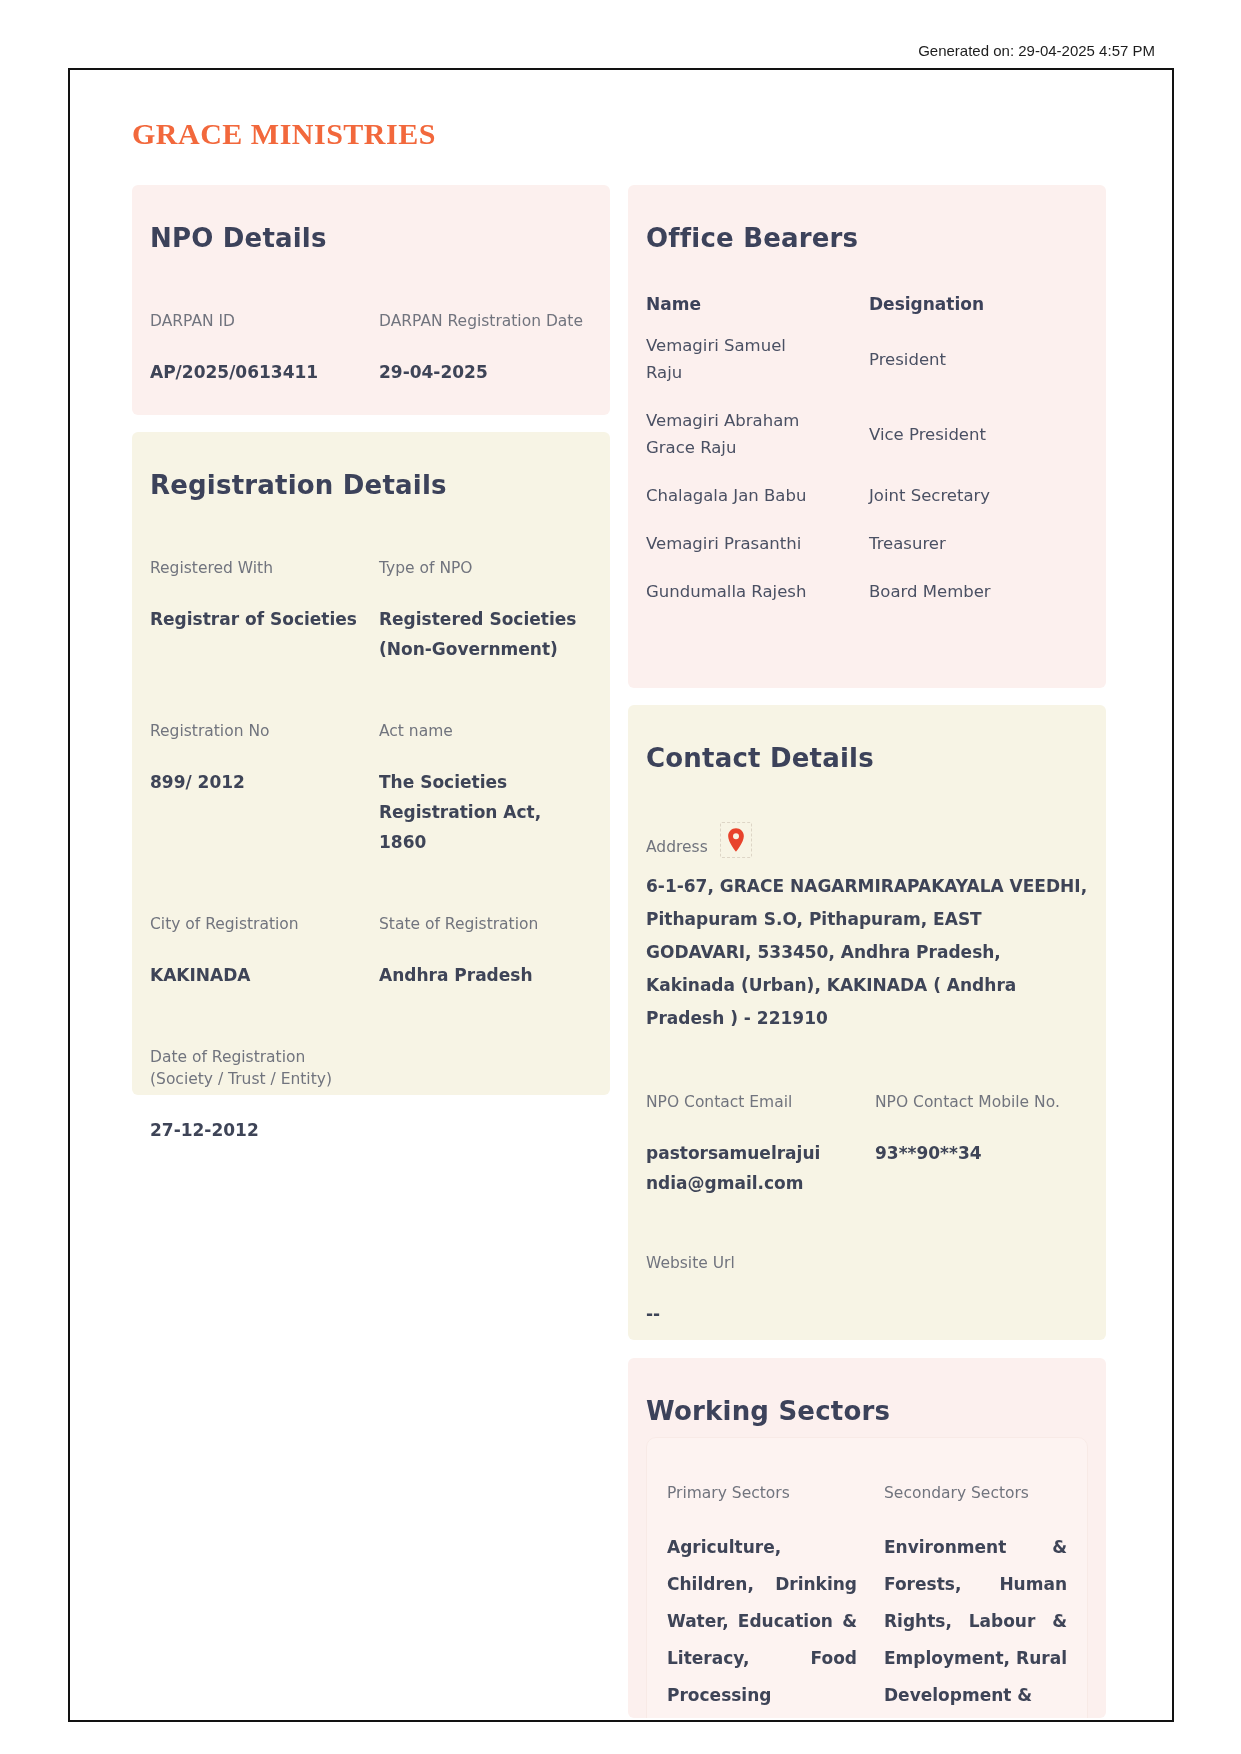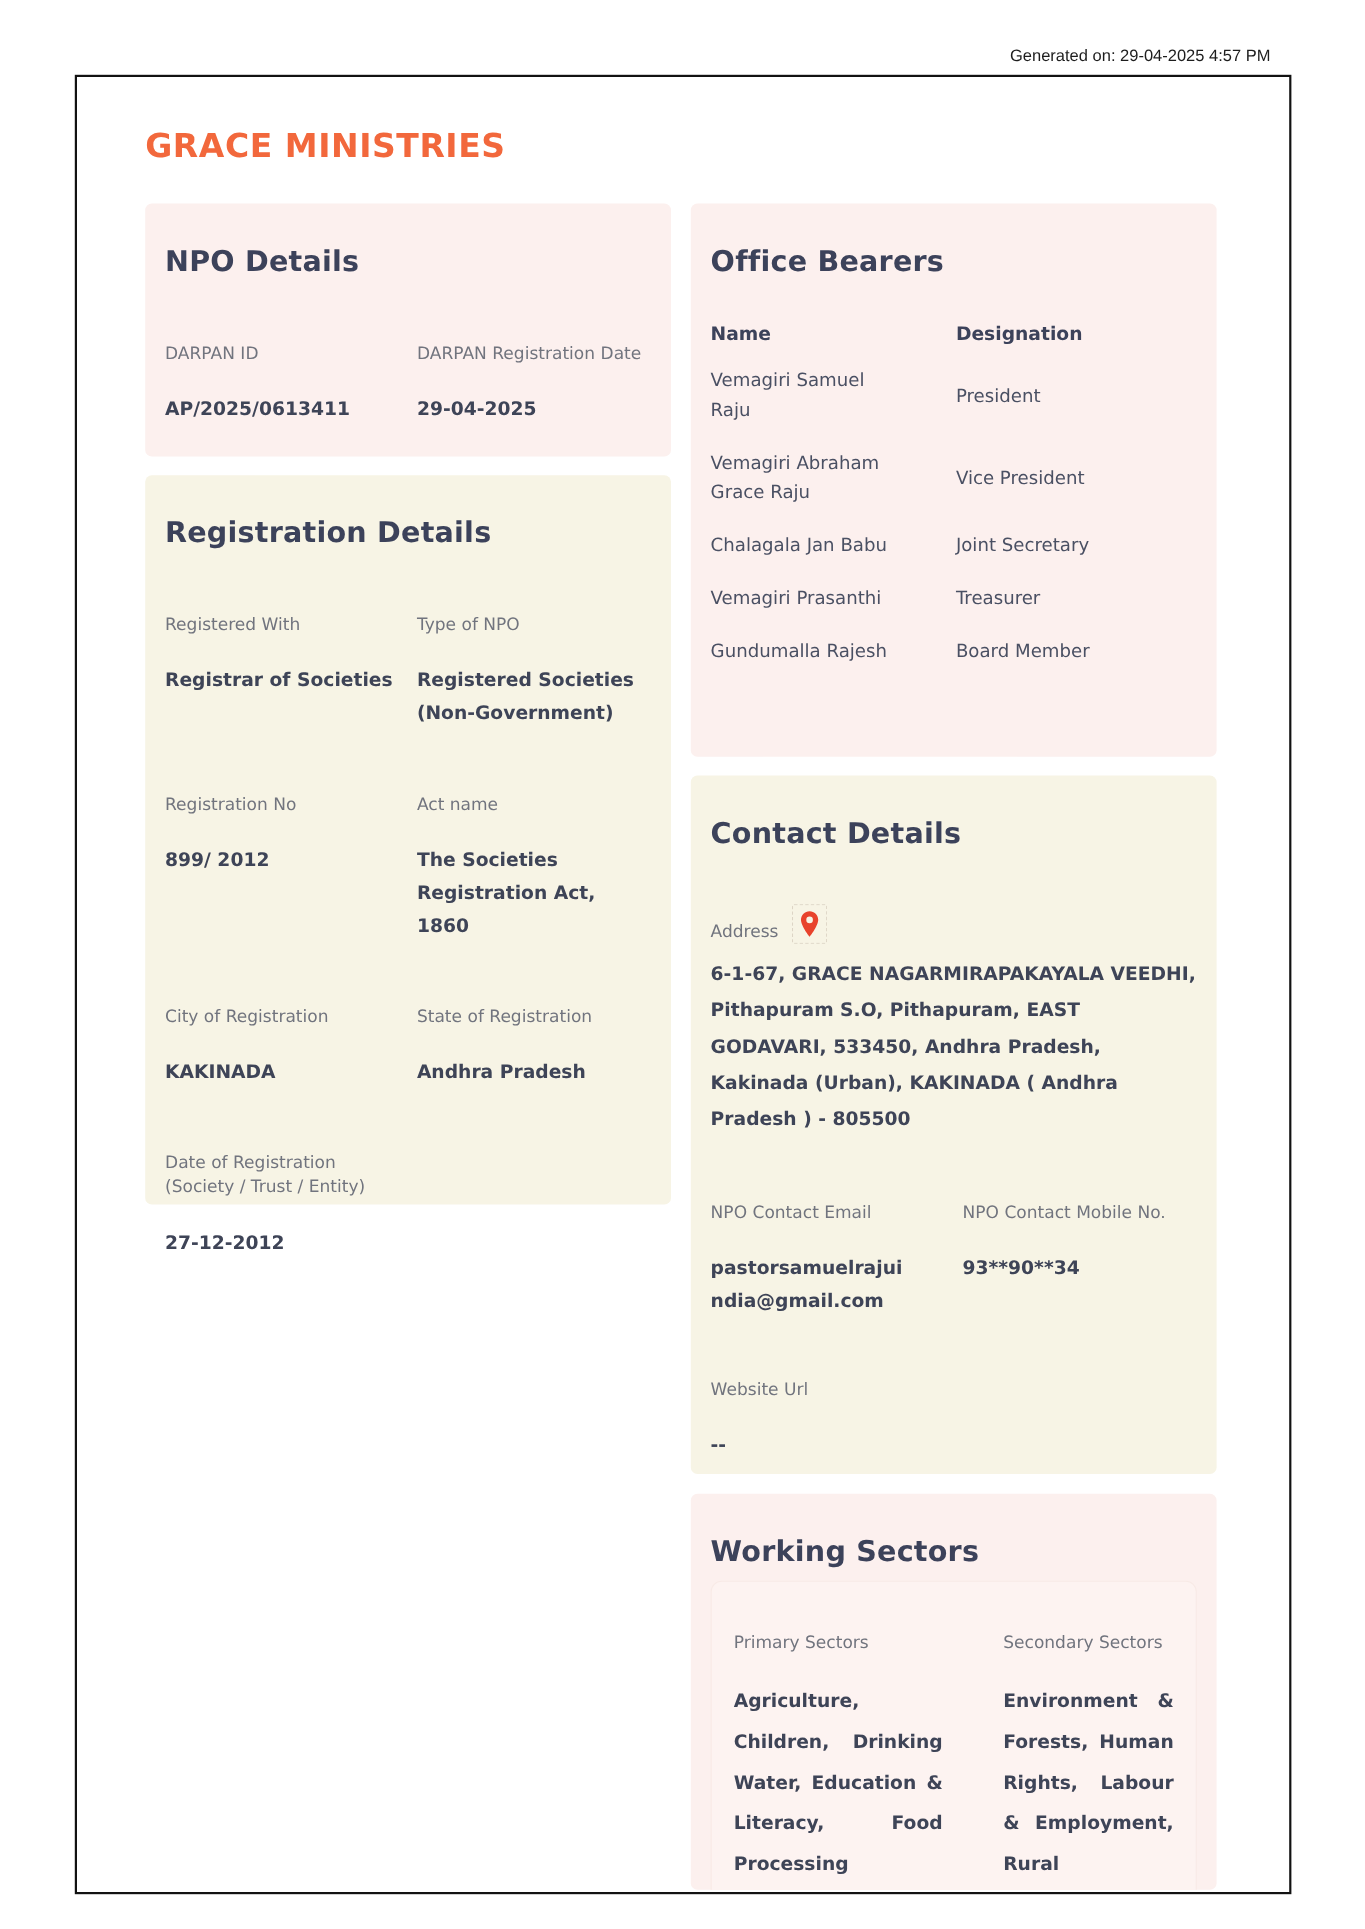--- a/index.html
+++ b/index.html
@@ -13,20 +13,21 @@
   }
   .generated-on {
     position:absolute; top:42px; right:86px;
     font-family:"Liberation Sans","DejaVu Sans",sans-serif;
     font-size:15px; color:#1d1d1d;
   }
   .org-title {
     position:absolute; left:132px; top:116px;
     font-size:30px; line-height:36px; font-weight:700; letter-spacing:.5px;
     color:#F2683C;
+    font-family:Liberation Serif, serif;
   }
   .card {
     position:absolute; box-sizing:border-box; border-radius:6px;
     padding:38px 18px 18px 18px;
   }
   .pink  { background:#FCF0EE; }
   .cream { background:#F7F4E5; }
   .card-npo     { left:132px; top:185px;  width:478px; height:230px; }
   .card-reg     { left:132px; top:432px;  width:478px; height:663px; }
   .card-ob      { left:628px; top:185px;  width:478px; height:503px; }
@@ -56,21 +57,21 @@
     border-radius:2px; display:flex; align-items:center; justify-content:center;
   }
   .address-value { margin-top:12px; max-width:442px; font-size:17px; line-height:33px; font-weight:700; color:#3E4457; }
   .email-value  { max-width:186px; word-break:break-all; }
   .website-row { margin-top:54px; }
   
   .ws-panel {
     margin-top:10px; background:#FDF3F1; border:1px solid #f8eae6;
     border-radius:10px; padding:44px 20px 40px 20px;
   }
-  .ws-grid { display:grid; grid-template-columns:217px 1fr;gap:28px; }
+  .ws-grid { display:grid; grid-template-columns:217px 1fr; }
   .ws-value { text-align:justify; }
   .ws-primary   { max-width:190px; }
   .ws-secondary { max-width:195px; }
   .ws-value.fvalue { line-height:37px; }
 </style>
 </head>
 <body>
 
 <div class="page">
 
@@ -170,21 +171,21 @@
         <svg width="20" height="26" viewBox="0 0 24 30" aria-hidden="true">
           <path fill-rule="evenodd" fill="#E8432C" d="M12 1C6.8 1 2.6 5.2 2.6 10.4 2.6 17.4 12 29 12 29s9.4-11.6 9.4-18.6C21.4 5.2 17.2 1 12 1zm0 13.1a3.6 3.6 0 1 1 0-7.2 3.6 3.6 0 0 1 0 7.2z"></path>
         </svg>
       </span>
     </div>
     <div class="address-value">
         <div>6-1-67, GRACE NAGARMIRAPAKAYALA VEEDHI,</div>
         <div>Pithapuram S.O, Pithapuram, EAST</div>
         <div>GODAVARI, 533450, Andhra Pradesh,</div>
         <div>Kakinada (Urban), KAKINADA ( Andhra</div>
-        <div>Pradesh ) - 805500</div>
+        <div>Pradesh ) - 221910</div>
       </div>
     <div class="fgrid mt">
       <div class="field">
         <div class="flabel">NPO Contact Email</div>
         <div class="fvalue email-value">pastorsamuelrajuindia@gmail.com</div>
       </div>
       <div class="field">
         <div class="flabel">NPO Contact Mobile No.</div>
         <div class="fvalue">93**90**34</div>
       </div>

